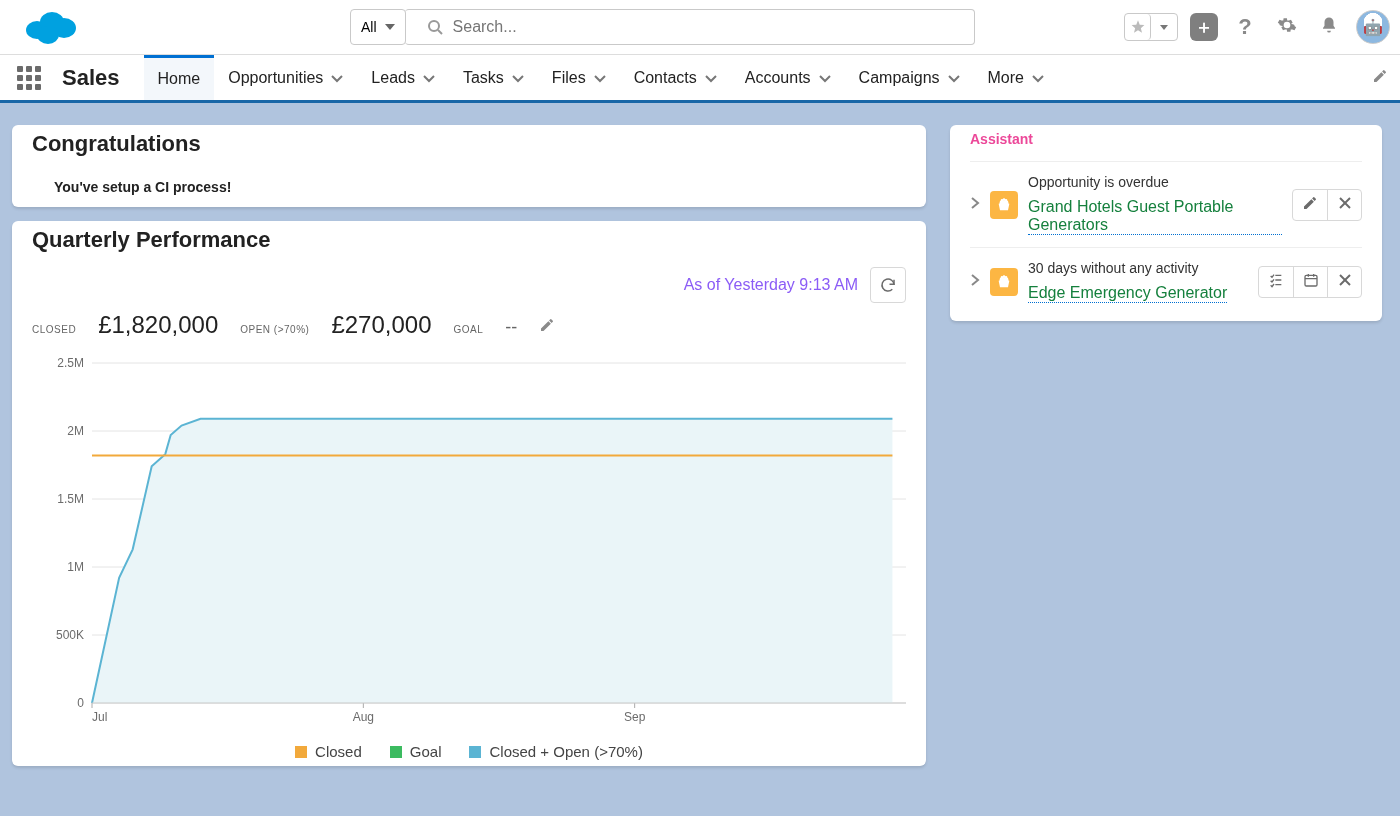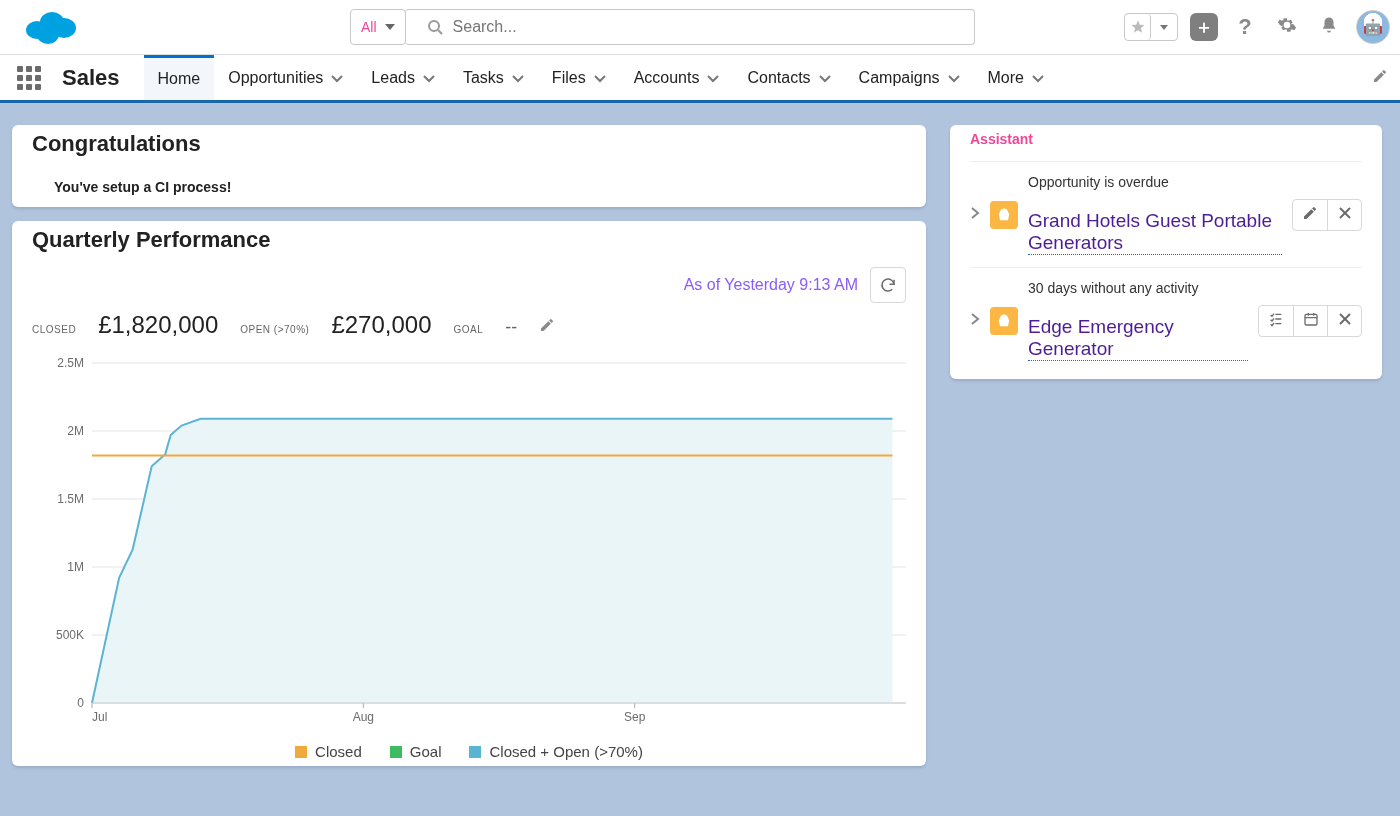--- a/index.html
+++ b/index.html
@@ -3,21 +3,21 @@
 <meta charset="utf-8">
 <style>
   * { box-sizing: border-box; margin: 0; padding: 0; font-family: -apple-system, BlinkMacSystemFont, "Segoe UI", Arial, sans-serif; }
   body { background: #b0c4de; width: 1400px; height: 816px; overflow: hidden; }
 
   
   .header { background: #fff; height: 55px; display: flex; align-items: center; padding: 0 10px; border-bottom: 1px solid #ddd; }
   .logo { width: 56px; height: 38px; margin: 0 12px; display:flex; align-items:center; justify-content:center; }
   .logo svg { width: 56px; height: 38px; }
   .search-group { display:flex; align-items:center; margin-left: 260px; }
-  .search-scope { border:1px solid #c9c9c9; border-radius:4px; padding:6px 10px; display:flex; align-items:center; gap:8px; font-size:14px; color:#ec4899; height:36px; cursor:pointer; }
+  .search-scope { border:1px solid #c9c9c9; border-radius:4px; padding:6px 10px; display:flex; align-items:center; gap:8px; font-size:14px; color:#000000; height:36px; cursor:pointer; }
   .search-box { border:1px solid #c9c9c9; border-left:none; border-radius:4px; height:36px; width:570px; display:flex; align-items:center; padding:0 22px; margin-left:-1px; }
   .search-box input { border:none; outline:none; font-size:16px; color:#555; width:100%; background:transparent; }
   .header-right { margin-left:auto; display:flex; align-items:center; gap:12px; color:#888; }
   .hr-btn { width:30px; height:30px; display:flex; align-items:center; justify-content:center; border-radius:4px; cursor:pointer; }
   .fav-group { display:flex; border:1px solid #c9c9c9; border-radius:4px; overflow:hidden; }
   .fav-group .hr-btn { width:26px; height:26px; border:none; }
   .fav-group .hr-btn:first-child { border-right:1px solid #c9c9c9; }
   .add-tile { background:#7f7f7f; color:#fff; border-radius:6px; width:28px; height:28px; font-size:18px; font-weight:bold; }
   .avatar { width:34px; height:34px; border-radius:50%; background: radial-gradient(circle at 50% 35%, #fff 35%, #8db8e0 36%); border:1px solid #ccc; display:flex; align-items:center; justify-content:center; font-size:16px; }
 
@@ -58,21 +58,21 @@
   .legend-item { display:flex; align-items:center; gap:8px; font-size:15px; color:#444; }
   .legend-sw { width:12px; height:12px; }
 
   
   .assist-title { font-size:14px; font-weight:800; color:#ec4899; margin-bottom:14px; }
   .assist-item { display:flex; align-items:center; gap:10px; padding:12px 0; border-top:1px solid #eee; }
   .assist-chev { color:#888; cursor:pointer; }
   .opp-badge { width:28px; height:28px; background:#fcb643; border-radius:4px; display:flex; align-items:center; justify-content:center; color:#fff; }
   .assist-text { flex:1; }
   .assist-reason { font-size:14px; color:#333; }
-  .assist-link { font-size:19px; color:#4c1d95; border-bottom:1px dotted #0070d2; cursor:pointer; display:inline-block; margin-top:20px; }
+  .assist-link { font-size:16px; color:#15803d; border-bottom:1px dotted #0070d2; cursor:pointer; display:inline-block; margin-top:8px; }
   .assist-actions { display:flex; border:1px solid #d8d8d8; border-radius:4px; overflow:hidden; }
   .assist-actions .ab { width:34px; height:30px; display:flex; align-items:center; justify-content:center; color:#6b6b6b; cursor:pointer; }
   .assist-actions .ab + .ab { border-left:1px solid #d8d8d8; }
 
   .icon { display:inline-flex; }
 </style>
 </head>
 <body>
 
 <div class="header">
@@ -173,27 +173,27 @@
             <path d="M1 1 L6 6 L11 1" stroke="#777" stroke-width="2" fill="none"></path>
           </svg></span>
       </div>
       <div class="nav-tab">
         <span>Files</span>
         <span class="chev"><svg width="12" height="8">
             <path d="M1 1 L6 6 L11 1" stroke="#777" stroke-width="2" fill="none"></path>
           </svg></span>
       </div>
       <div class="nav-tab">
+        <span>Contacts</span>
+        <span class="chev"><svg width="12" height="8">
+            <path d="M1 1 L6 6 L11 1" stroke="#777" stroke-width="2" fill="none"></path>
+          </svg></span>
+      </div>
+      <div class="nav-tab">
         <span>Accounts</span>
-        <span class="chev"><svg width="12" height="8">
-            <path d="M1 1 L6 6 L11 1" stroke="#777" stroke-width="2" fill="none"></path>
-          </svg></span>
-      </div>
-      <div class="nav-tab">
-        <span>Contacts</span>
         <span class="chev"><svg width="12" height="8">
             <path d="M1 1 L6 6 L11 1" stroke="#777" stroke-width="2" fill="none"></path>
           </svg></span>
       </div>
       <div class="nav-tab">
         <span>Campaigns</span>
         <span class="chev"><svg width="12" height="8">
             <path d="M1 1 L6 6 L11 1" stroke="#777" stroke-width="2" fill="none"></path>
           </svg></span>
       </div>

